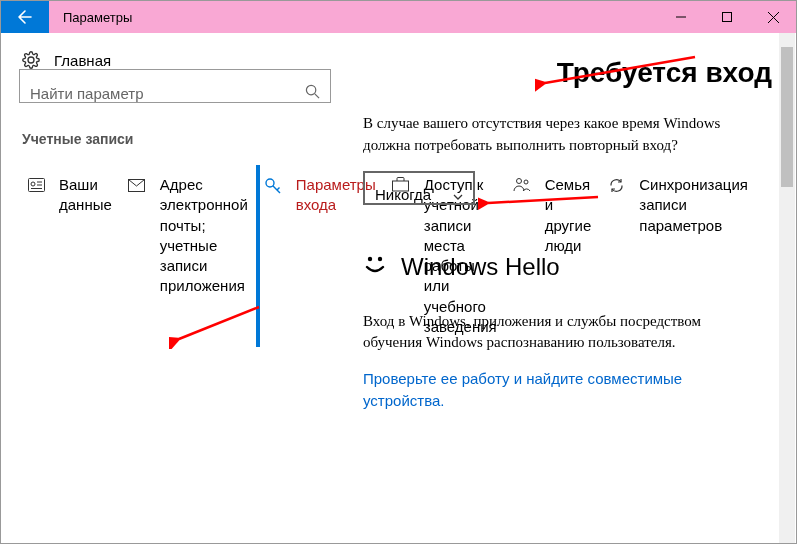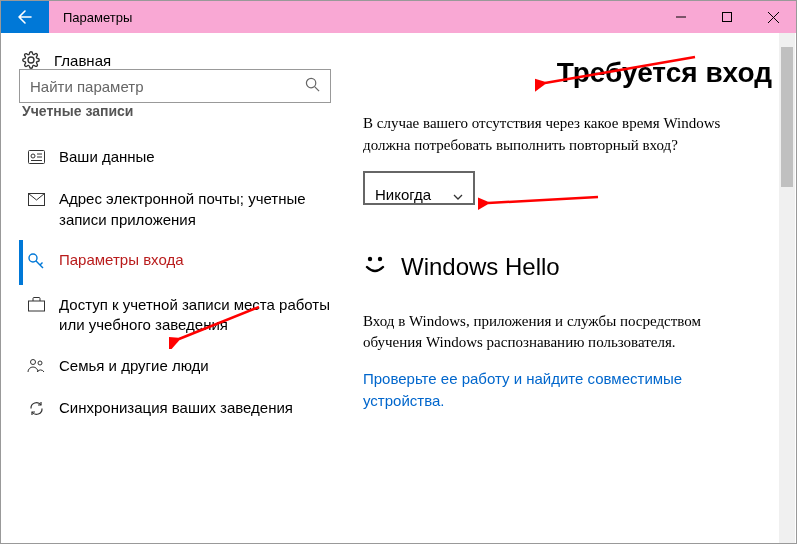--- a/index.html
+++ b/index.html
@@ -70,37 +70,37 @@
     display:flex;align-items:center;justify-content:center;
   }
   .home-label {
     font-size: 15px;
   }
   .search-box {
     width: 312px;
     height: 34px;
     border: 1px solid #999;
     display: flex;
-    align-items: center;
+    align-items: flex-end;
     padding: 0 10px;
     color: #666;
     font-size: 15px;
+    margin-bottom: 28px;
   }
   .search-box .ph { flex:1; }
   .search-icon { color:#666; font-size:15px; }
   .group-title {
     font-size: 14px;
     color: #555;
     margin-bottom: 18px;
     padding-left: 3px;
     font-weight: bold;
   }
   .nav {
     display: flex;
-    flex-direction: column;
   }
   .nav-item {
     display: flex;
     align-items: flex-start;
     padding: 10px 8px 10px 0;
     font-size: 15px;
     line-height: 1.35;
     border-left: 4px solid transparent;
     padding-left: 0;
   }
@@ -293,21 +293,21 @@
       </div>
       <div class="nav-item">
         <span class="nav-icon">
           <svg width="17" height="17" viewBox="0 0 17 17">
               <path d="M3 8.5 A5.5 5.5 0 0113 5" fill="none" stroke="#333" stroke-width="1.2"></path>
               <path d="M14 8.5 A5.5 5.5 0 014 12" fill="none" stroke="#333" stroke-width="1.2"></path>
               <path d="M13 2 L13 5 L10 5" fill="none" stroke="#333" stroke-width="1.2"></path>
               <path d="M4 15 L4 12 L7 12" fill="none" stroke="#333" stroke-width="1.2"></path>
             </svg>
         </span>
-        <span class="nav-text">Синхронизация ваших заведения</span>
+        <span class="nav-text">Синхронизация записи параметров</span>
       </div>
     </div>
   </div>
 
   <div class="right-pane">
     <h2 class="section-title">Требуется вход</h2>
     <div class="para">В случае вашего отсутствия через какое время Windows должна потребовать выполнить повторный вход?</div>
     <div class="dropdown">
       <span class="val">Никогда</span>
       <span class="chev">

